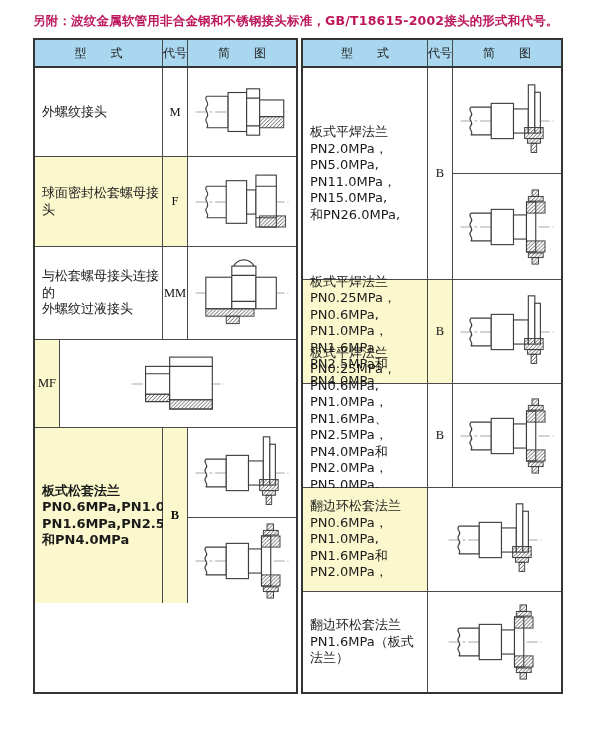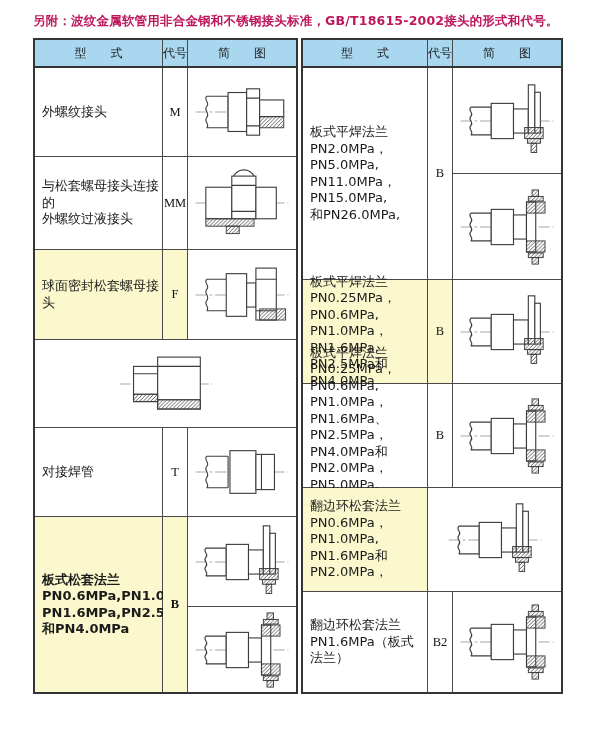--- a/index.html
+++ b/index.html
@@ -85,20 +85,44 @@
             <rect x="40" y="22" width="20" height="42" stroke="#3c3c3c" stroke-width="1.2" fill="#ffffff"></rect>
             <rect x="60" y="18" width="14" height="50" stroke="#3c3c3c" stroke-width="1.2" fill="#ffffff"></rect>
             <path d="M60,28 H74 M60,58 H74" stroke="#3c3c3c" stroke-width="1.2" fill="none"></path>
             <rect x="74" y="30" width="26" height="18" stroke="#3c3c3c" stroke-width="1.2" fill="#ffffff"></rect>
             <rect x="74" y="48" width="26" height="12" stroke="#3c3c3c" stroke-width="1" fill="url(#ph)"></rect>
           </svg>
         </div>
       </div>
   </div>
 
+  <div class="row yellow" style="height:90px;">
+    <div class="cell-type">球面密封松套螺母接头</div>
+    <div class="cell-code">F</div>
+    <div class="cell-diag">
+        <div class="sub dgwrap">
+          <svg class="dgs" viewBox="0 0 110 86" xmlns="http://www.w3.org/2000/svg">
+            <defs>
+              <pattern id="ph" patternUnits="userSpaceOnUse" width="4" height="4">
+                <path d="M0,4 L4,0" stroke="#555" stroke-width="1"></path>
+              </pattern>
+            </defs>
+            <line x1="5" y1="43" x2="105" y2="43" stroke="#888" stroke-width="0.8" stroke-dasharray="12 3 3 3"></line>
+            <path d="M17,26 c-4,4 4,7 0,11 c-4,4 4,7 0,12 c-4,4 4,7 0,11" stroke="#3c3c3c" stroke-width="1.2" fill="none"></path>
+            <path d="M17,26 H40 M17,60 H40 M40,26 V60" stroke="#3c3c3c" stroke-width="1.2" fill="none"></path>
+            <rect x="38" y="20" width="22" height="46" stroke="#3c3c3c" stroke-width="1.2" fill="#ffffff"></rect>
+            <rect x="60" y="30" width="10" height="26" stroke="#3c3c3c" stroke-width="1.2" fill="#ffffff"></rect>
+            <rect x="70" y="14" width="22" height="56" stroke="#3c3c3c" stroke-width="1.2" fill="#ffffff"></rect>
+            <path d="M70,26 H92 M70,60 H92" stroke="#3c3c3c" stroke-width="1.2" fill="none"></path>
+            <rect x="74" y="58" width="28" height="12" stroke="#3c3c3c" stroke-width="1" fill="url(#ph)"></rect>
+          </svg>
+        </div>
+      </div>
+  </div>
+
   <div class="row" style="height:93px;">
     <div class="cell-type">与松套螺母接头连接的
 外螺纹过液接头</div>
     <div class="cell-code">MM</div>
     <div class="cell-diag">
         <div class="sub dgwrap">
           <svg class="dgs" viewBox="0 0 110 86" xmlns="http://www.w3.org/2000/svg">
             <defs>
               <pattern id="ph" patternUnits="userSpaceOnUse" width="4" height="4">
                 <path d="M0,4 L4,0" stroke="#555" stroke-width="1"></path>
@@ -110,86 +134,42 @@
             <path d="M46,14 C51,5 63,5 68,14" stroke="#3c3c3c" stroke-width="1.2" fill="none"></path>
             <path d="M44,24 H70 M44,52 H70" stroke="#3c3c3c" stroke-width="1.2" fill="none"></path>
             <rect x="70" y="26" width="22" height="34" stroke="#3c3c3c" stroke-width="1.2" fill="#ffffff"></rect>
             <rect x="16" y="60" width="52" height="8" stroke="#3c3c3c" stroke-width="1" fill="url(#ph)"></rect>
             <rect x="38" y="68" width="14" height="8" stroke="#3c3c3c" stroke-width="1" fill="url(#ph)"></rect>
           </svg>
         </div>
       </div>
   </div>
 
-  <div class="row yellow" style="height:90px;">
-    <div class="cell-type">球面密封松套螺母接头</div>
-    <div class="cell-code">F</div>
-    <div class="cell-diag">
-        <div class="sub dgwrap">
-          <svg class="dgs" viewBox="0 0 110 86" xmlns="http://www.w3.org/2000/svg">
-            <defs>
-              <pattern id="ph" patternUnits="userSpaceOnUse" width="4" height="4">
-                <path d="M0,4 L4,0" stroke="#555" stroke-width="1"></path>
-              </pattern>
-            </defs>
-            <line x1="5" y1="43" x2="105" y2="43" stroke="#888" stroke-width="0.8" stroke-dasharray="12 3 3 3"></line>
-            <path d="M17,26 c-4,4 4,7 0,11 c-4,4 4,7 0,12 c-4,4 4,7 0,11" stroke="#3c3c3c" stroke-width="1.2" fill="none"></path>
-            <path d="M17,26 H40 M17,60 H40 M40,26 V60" stroke="#3c3c3c" stroke-width="1.2" fill="none"></path>
-            <rect x="38" y="20" width="22" height="46" stroke="#3c3c3c" stroke-width="1.2" fill="#ffffff"></rect>
-            <rect x="60" y="30" width="10" height="26" stroke="#3c3c3c" stroke-width="1.2" fill="#ffffff"></rect>
-            <rect x="70" y="14" width="22" height="56" stroke="#3c3c3c" stroke-width="1.2" fill="#ffffff"></rect>
-            <path d="M70,26 H92 M70,60 H92" stroke="#3c3c3c" stroke-width="1.2" fill="none"></path>
-            <rect x="74" y="58" width="28" height="12" stroke="#3c3c3c" stroke-width="1" fill="url(#ph)"></rect>
-          </svg>
-        </div>
-      </div>
-  </div>
-
   <div class="row yellow" style="height:88px;">
+    <div class="cell-code">MF</div>
     <div class="cell-diag">
         <div class="sub dgwrap">
           <svg class="dgs" viewBox="0 0 110 86" xmlns="http://www.w3.org/2000/svg">
             <defs>
               <pattern id="ph" patternUnits="userSpaceOnUse" width="4" height="4">
                 <path d="M0,4 L4,0" stroke="#555" stroke-width="1"></path>
               </pattern>
             </defs>
             <line x1="5" y1="43" x2="105" y2="43" stroke="#888" stroke-width="0.8" stroke-dasharray="12 3 3 3"></line>
             <rect x="20" y="24" width="26" height="38" stroke="#3c3c3c" stroke-width="1.2" fill="#ffffff"></rect>
             <path d="M20,32 H46 M20,54 H46" stroke="#3c3c3c" stroke-width="1.2" fill="none"></path>
             <rect x="46" y="14" width="46" height="56" stroke="#3c3c3c" stroke-width="1.2" fill="#ffffff"></rect>
             <path d="M46,24 H92 M46,60 H92" stroke="#3c3c3c" stroke-width="1.2" fill="none"></path>
             <rect x="20" y="54" width="26" height="8" stroke="#3c3c3c" stroke-width="1" fill="url(#ph)"></rect>
             <rect x="46" y="60" width="46" height="10" stroke="#3c3c3c" stroke-width="1" fill="url(#ph)"></rect>
           </svg>
         </div>
       </div>
   </div>
 
-  <div class="row" style="height:89px;">
-    <div class="cell-type">对接焊管</div>
-    <div class="cell-code">T</div>
-    <div class="cell-diag">
-        <div class="sub dgwrap">
-          <svg class="dgs" viewBox="0 0 110 86" xmlns="http://www.w3.org/2000/svg">
-            <defs>
-              <pattern id="ph" patternUnits="userSpaceOnUse" width="4" height="4">
-                <path d="M0,4 L4,0" stroke="#555" stroke-width="1"></path>
-              </pattern>
-            </defs>
-            <line x1="5" y1="43" x2="105" y2="43" stroke="#888" stroke-width="0.8" stroke-dasharray="12 3 3 3"></line>
-            <path d="M17,26 c-4,4 4,7 0,11 c-4,4 4,7 0,12 c-4,4 4,7 0,11" stroke="#3c3c3c" stroke-width="1.2" fill="none"></path>
-            <path d="M17,26 H40 M17,60 H40 M40,26 V60" stroke="#3c3c3c" stroke-width="1.2" fill="none"></path>
-            <rect x="42" y="20" width="28" height="46" stroke="#3c3c3c" stroke-width="1.2" fill="#ffffff"></rect>
-            <rect x="70" y="24" width="20" height="38" stroke="#3c3c3c" stroke-width="1.2" fill="#ffffff"></rect>
-            <path d="M76,24 V62" stroke="#3c3c3c" stroke-width="1.2" fill="none"></path>
-          </svg>
-        </div>
-      </div>
-  </div>
 
   <div class="row yellow" style="height:175px;font-weight:bold;">
     <div class="cell-type">板式松套法兰
 PN0.6MPa,PN1.0MPa,
 PN1.6MPa,PN2.5MPa,
 和PN4.0MPa</div>
     <div class="cell-code">B</div>
     <div class="cell-diag">
       <div class="sub fixed dgwrap" style="height:89px;">
           <svg class="dgs" viewBox="0 0 110 86" xmlns="http://www.w3.org/2000/svg">
@@ -377,21 +357,20 @@
             <rect x="77" y="62" width="14" height="5" stroke="#3c3c3c" stroke-width="1" fill="url(#ph)"></rect>
             <rect x="81" y="67" width="6" height="10" stroke="#3c3c3c" stroke-width="1" fill="url(#ph)"></rect>
           </svg>
         </div>
       </div>
   </div>
 
   <div class="row" style="height:100px;">
     <div class="cell-type" style="width:125px;">翻边环松套法兰
 PN1.6MPa（板式法兰）</div>
-    <div class="cell-code">B2</div>
     <div class="cell-diag">
         <div class="sub dgwrap">
           <svg class="dgs" viewBox="0 0 110 86" xmlns="http://www.w3.org/2000/svg">
             <defs>
               <pattern id="ph" patternUnits="userSpaceOnUse" width="4" height="4">
                 <path d="M0,4 L4,0" stroke="#555" stroke-width="1"></path>
               </pattern>
             </defs>
             <line x1="5" y1="43" x2="105" y2="43" stroke="#888" stroke-width="0.8" stroke-dasharray="12 3 3 3"></line>
             <path d="M16,28 c-4,4 4,6 0,10 c-4,4 4,6 0,10 c-4,4 4,6 0,10" stroke="#3c3c3c" stroke-width="1.2" fill="none"></path>

